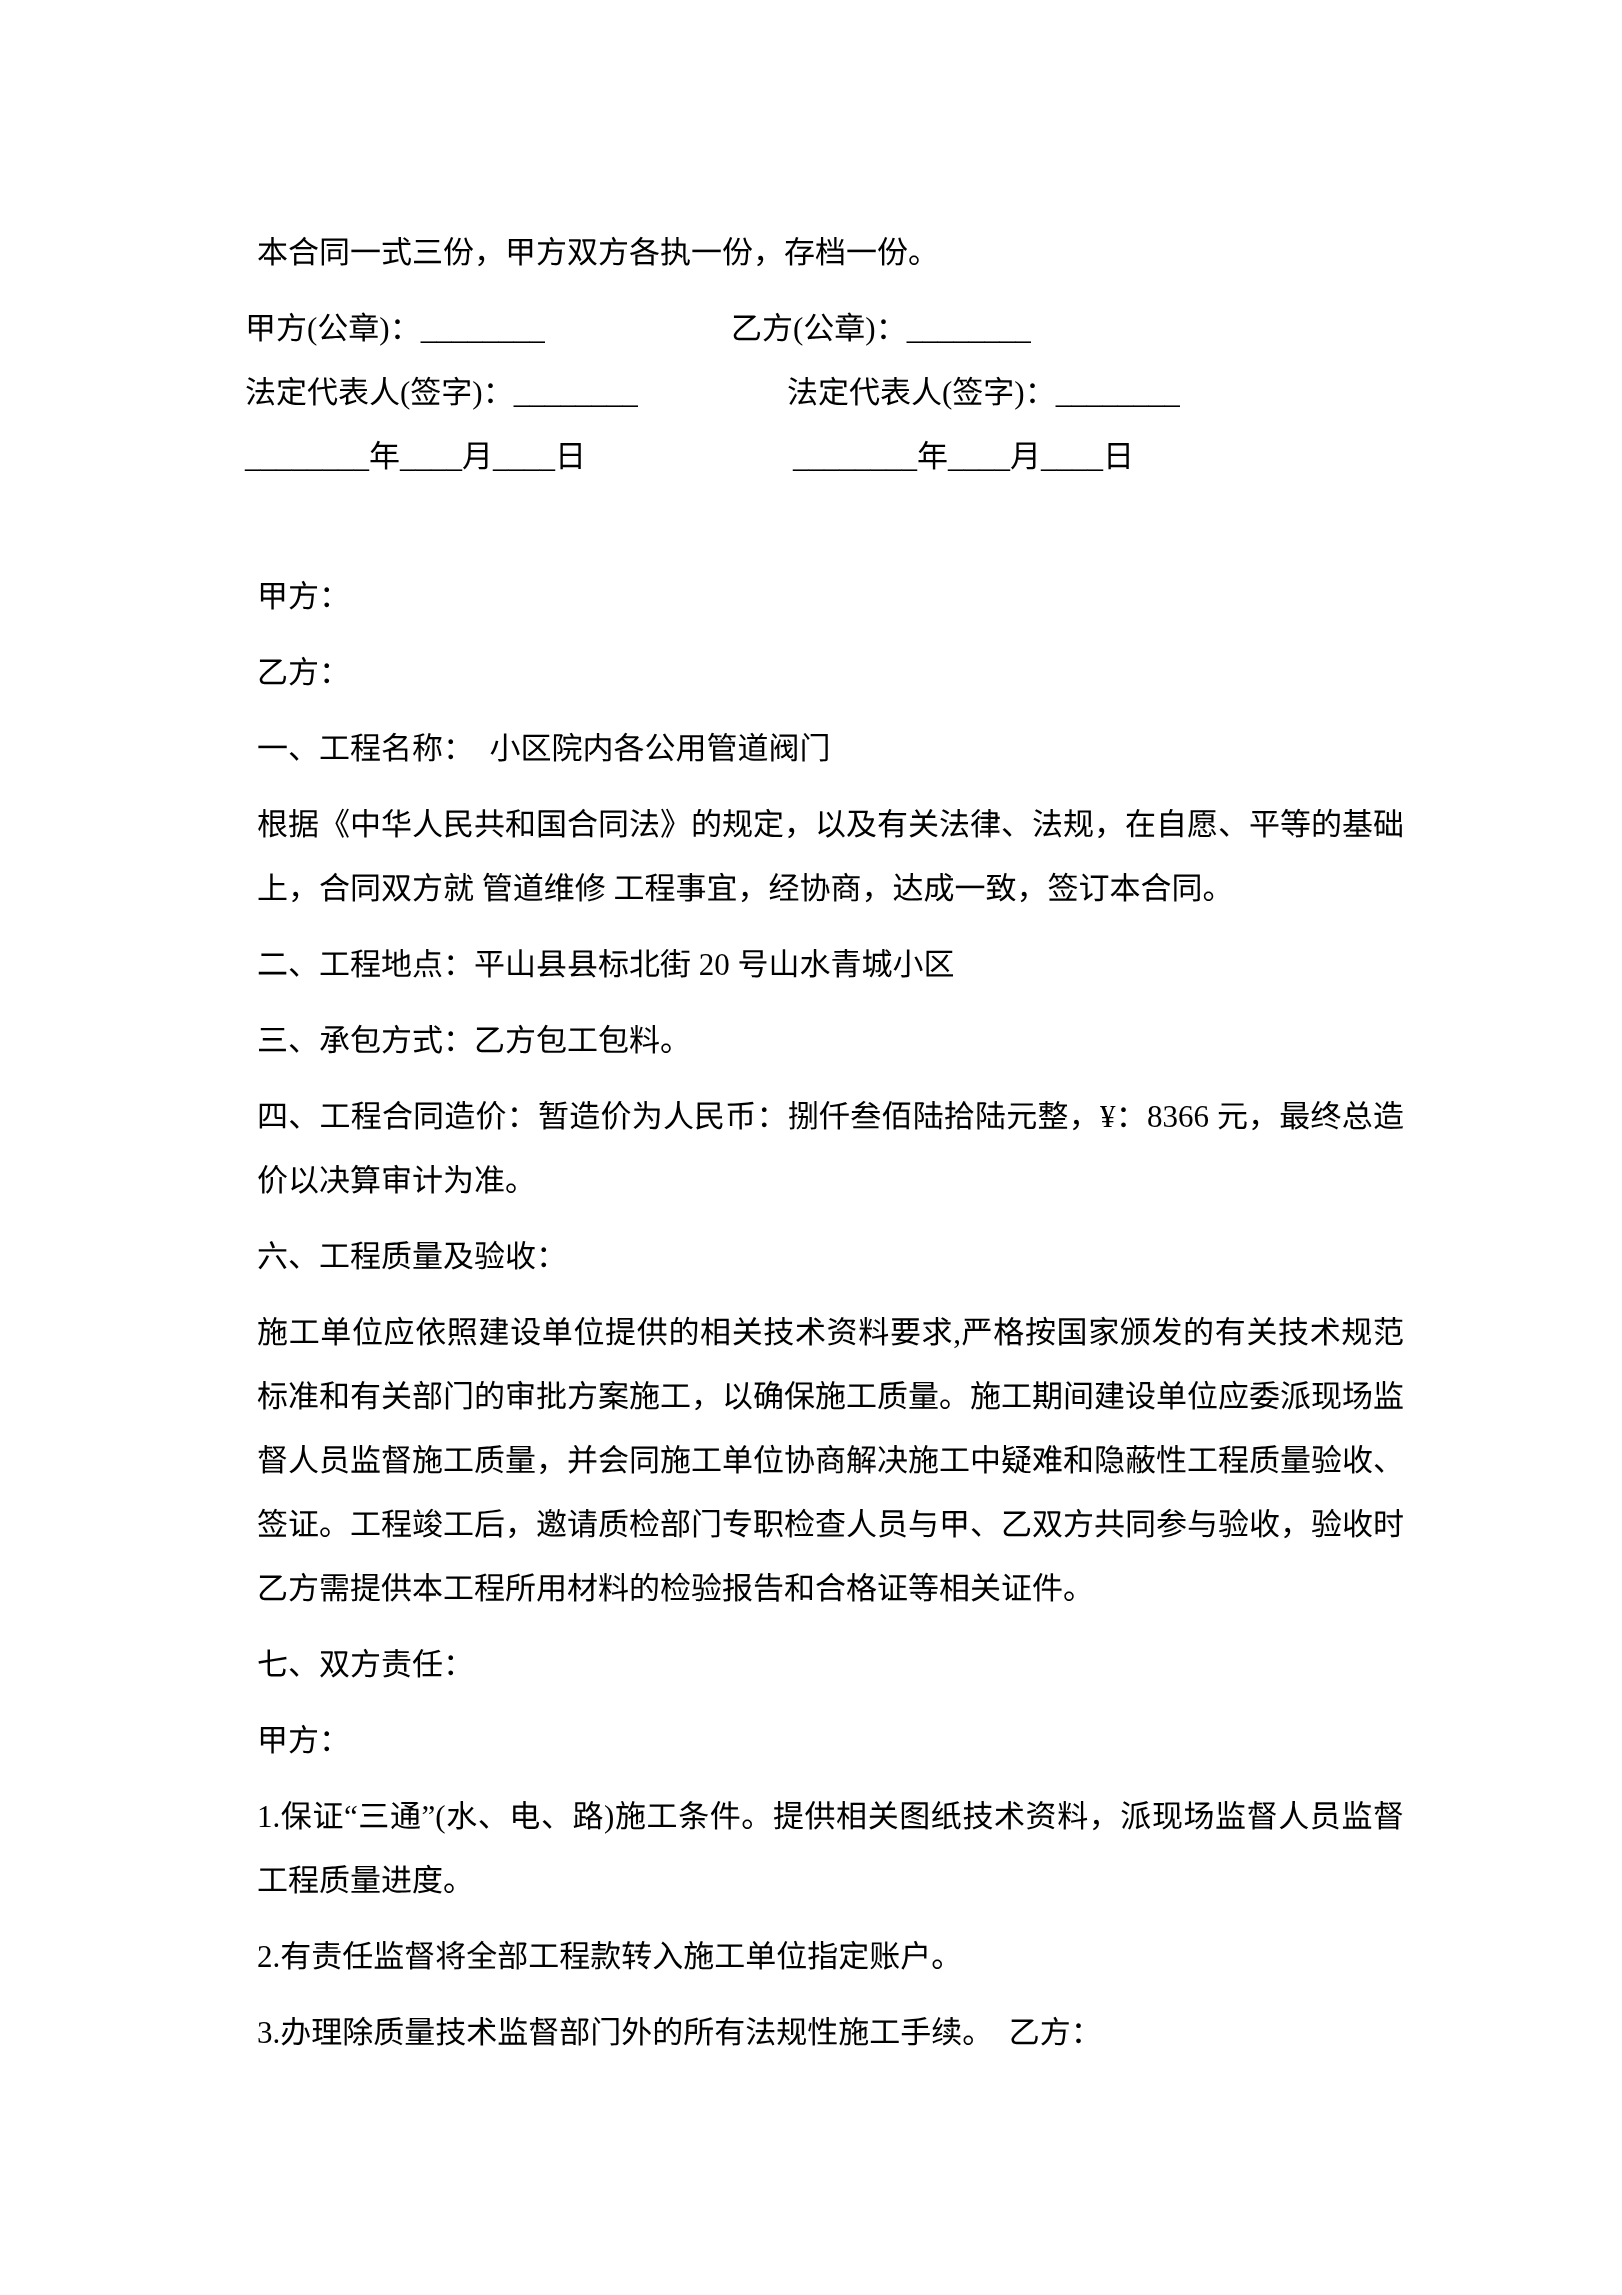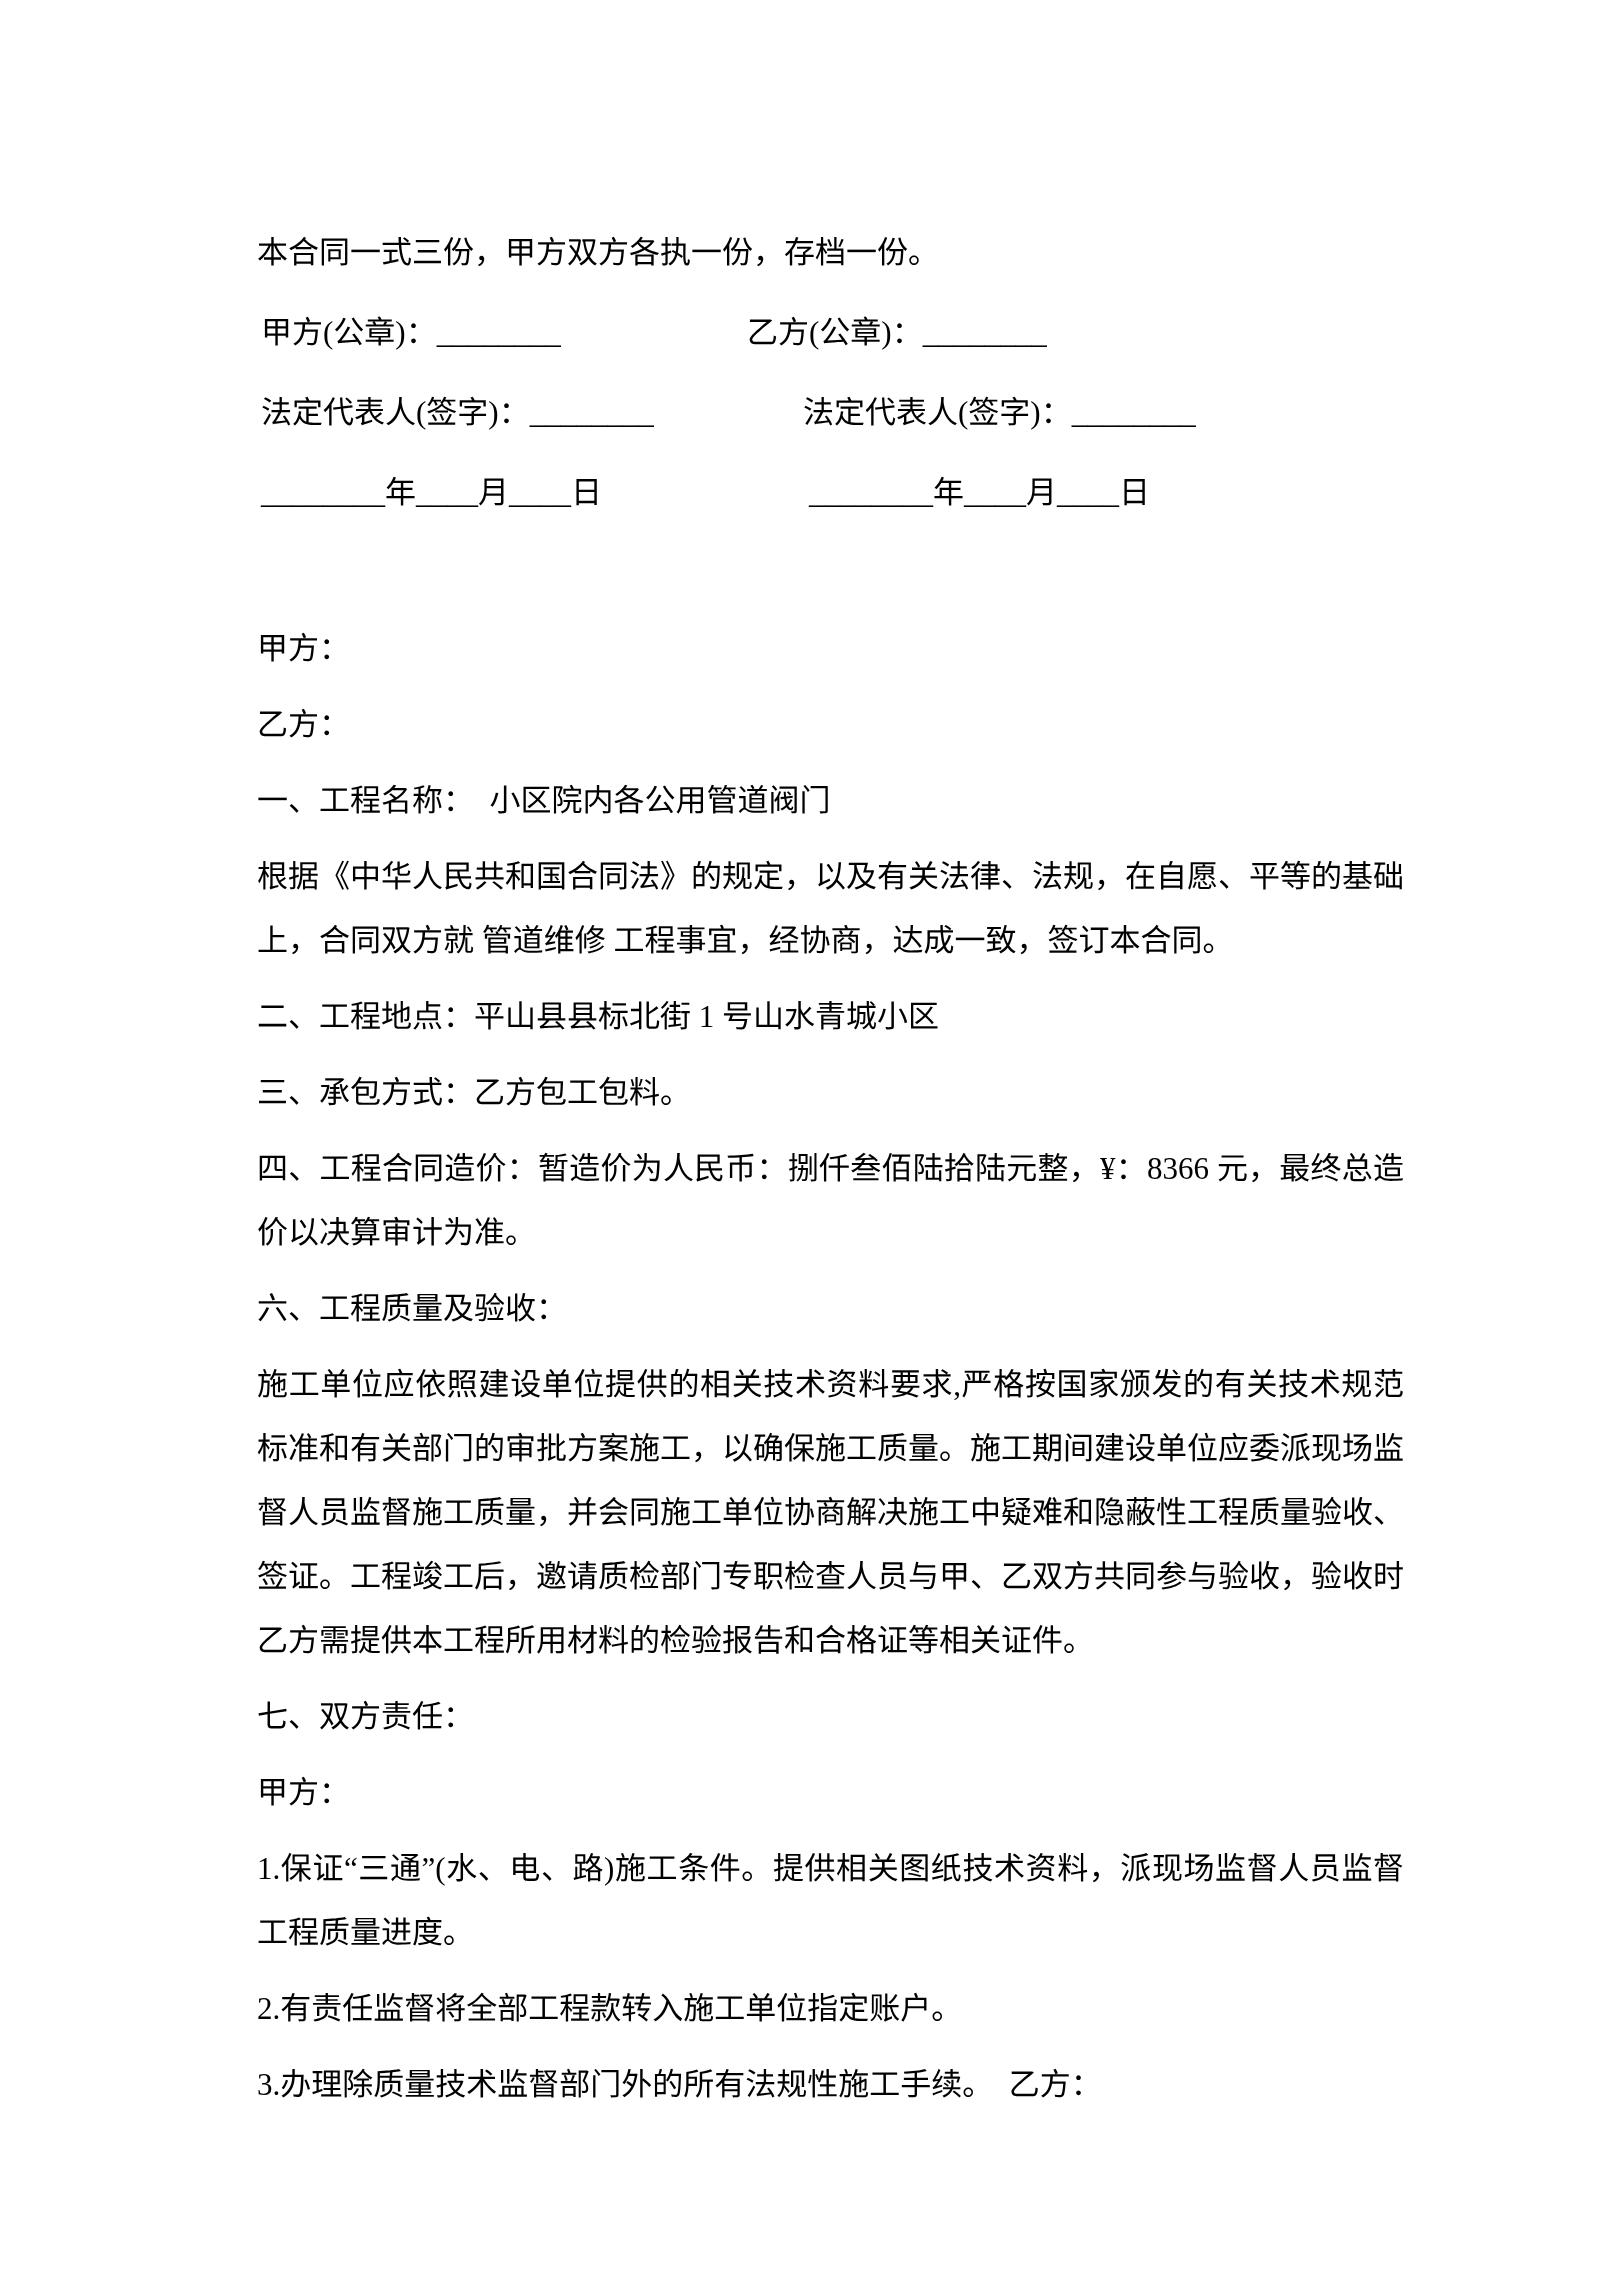--- a/index.html
+++ b/index.html
@@ -33,21 +33,21 @@
     text-align: justify;
     white-space: pre-wrap;
     word-break: break-all;
   }
   .line {
     margin: 12px;
     white-space: pre-wrap;
   }
   .two-col {
     position: relative;
-    margin: 16px;
+    margin: 0;
     white-space: pre-wrap;
     height: 64px;
   }
   .two-col .left {
     position: absolute;
     left: 0;
     top: 0;
     white-space: pre-wrap;
   }
   .two-col .right {
@@ -86,21 +86,21 @@
     </div>
 
     <div class="spacer-1line"></div>
 
     <p class="para">甲方：</p>
     <p class="para">乙方：</p>
 
     <p class="para">一、工程名称：  小区院内各公用管道阀门</p>
 
     <p class="para">根据《中华人民共和国合同法》的规定，以及有关法律、法规，在自愿、平等的基础上，合同双方就 管道维修 工程事宜，经协商，达成一致，签订本合同。</p>
-    <p class="para">二、工程地点：平山县县标北街 1 号山水青城小区</p>
+    <p class="para">二、工程地点：平山县县标北街 20 号山水青城小区</p>
     <p class="para">三、承包方式：乙方包工包料。</p>
     <p class="para">四、工程合同造价：暂造价为人民币：捌仟叁佰陆拾陆元整，¥：8366 元，最终总造价以决算审计为准。</p>
 
     <p class="para">六、工程质量及验收：</p>
     <p class="para">施工单位应依照建设单位提供的相关技术资料要求,严格按国家颁发的有关技术规范标准和有关部门的审批方案施工，以确保施工质量。施工期间建设单位应委派现场监督人员监督施工质量，并会同施工单位协商解决施工中疑难和隐蔽性工程质量验收、签证。工程竣工后，邀请质检部门专职检查人员与甲、乙双方共同参与验收，验收时乙方需提供本工程所用材料的检验报告和合格证等相关证件。</p>
 
     <p class="para">七、双方责任：</p>
     <p class="para">甲方：</p>
 
     <p class="para">1.保证“三通”(水、电、路)施工条件。提供相关图纸技术资料，派现场监督人员监督工程质量进度。</p>

